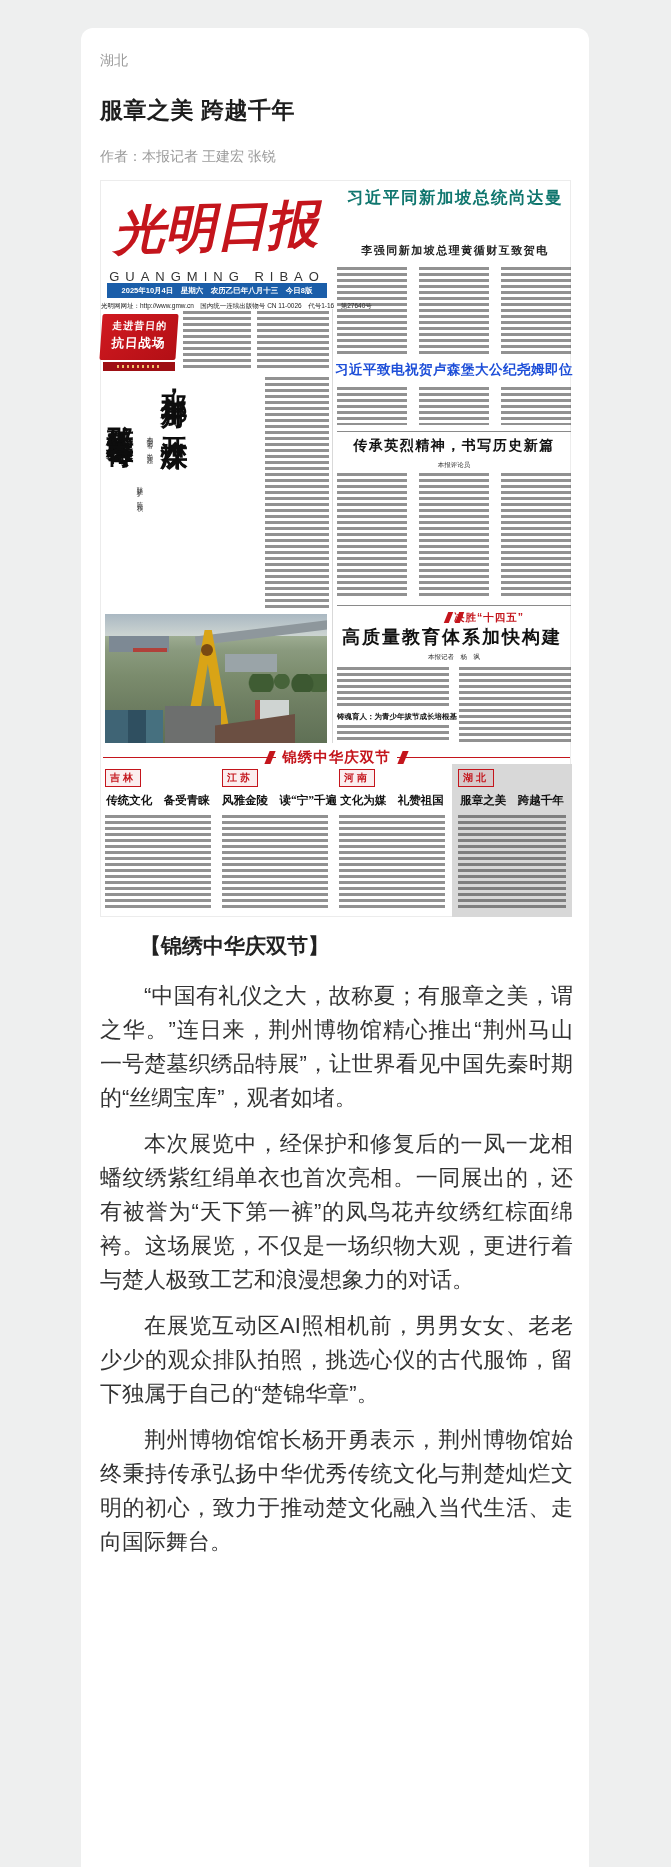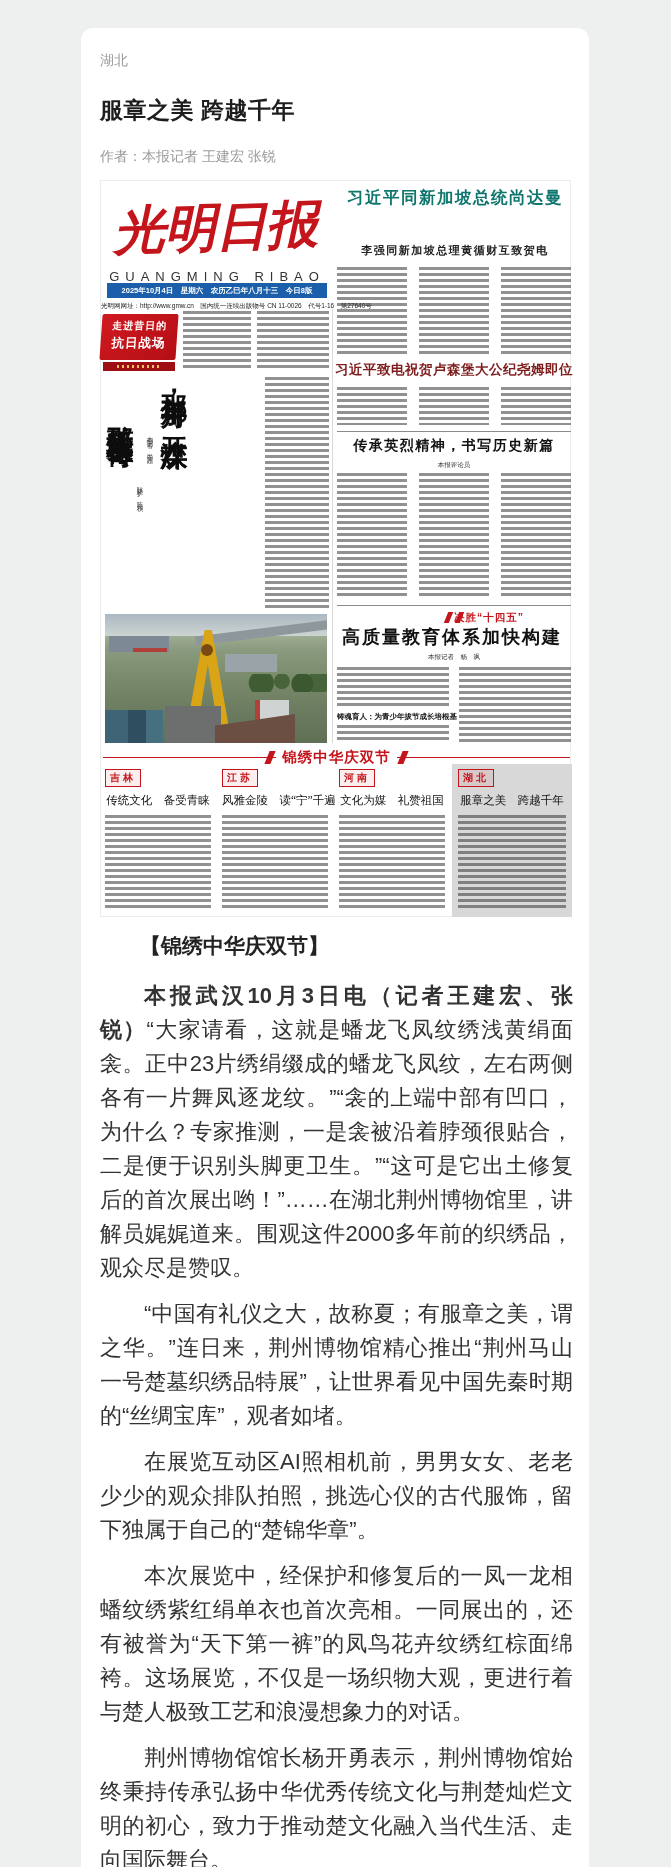--- a/index.html
+++ b/index.html
@@ -40,21 +40,21 @@
     font-size:7.5px;line-height:15px;text-align:center;white-space:nowrap;font-weight:bold;
   }
   .infoline{left:0;top:121px;width:232px;text-align:center;font-size:6.5px;color:#222;white-space:nowrap;}
   .vrule{left:231px;top:128px;width:1px;height:434px;background:#d9d9d9;}
   .hrule{height:1px;background:#8a8a8a;}
 
   .hl1{left:238px;top:6px;width:232px;text-align:center;font-weight:bold;color:#0f766e;
        font-size:16.5px;line-height:22px;letter-spacing:1.5px;white-space:nowrap;font-family:Liberation Serif, serif;}
   .hl1 .l2{position:static;display:block;}
   .sub1{left:238px;top:62px;width:232px;text-align:center;font-weight:bold;font-size:11px;color:#222;letter-spacing:1.5px;white-space:nowrap;}
-  .hl2{left:234px;top:180px;width:236px;text-align:left;font-weight:bold;font-size:13.5px;color:#7f1d1d;letter-spacing:.5px;white-space:nowrap;}
+  .hl2{left:234px;top:180px;width:236px;text-align:left;font-weight:bold;font-size:13.5px;color:#1d4ed8;letter-spacing:.5px;white-space:nowrap;}
   .hl3{left:236px;top:256px;width:234px;text-align:center;font-weight:bold;font-size:14px;color:#111;
        font-family:"Liberation Serif","DejaVu Serif",serif;letter-spacing:1.5px;white-space:nowrap;}
   .by{font-size:6.5px;color:#333;text-align:center;white-space:nowrap;}
 
   .tl{background-image:repeating-linear-gradient(180deg, rgba(45,45,45,.52) 0 3px, transparent 3px 6px);}
 
   
   .badge{
     left:0;top:133px;width:76px;height:46px;background:linear-gradient(135deg,#d01920,#b30f15);
     color:#fff;border-radius:2px;transform:skewX(-4deg);
@@ -79,21 +79,21 @@
   .banner-label .txt{position:static;display:inline-block;background:#fff;padding:0 6px;
     color:#c4151c;font-weight:bold;font-size:14.5px;letter-spacing:1px;line-height:20px;}
   .flag{position:static;display:inline-block;width:6px;height:13px;background:#c4151c;
     transform:skewX(-22deg);margin:0 3px;vertical-align:-2px;box-shadow:-9px 2px 0 -3px #c4151c;}
   .flag.r{box-shadow:9px -2px 0 -3px #c4151c;}
 
   
   .rc{top:586px;width:106px;height:149px;}
   .rc .lab{position:static;display:inline-block;border:1px solid #c4151c;color:#c4151c;
     background:rgba(196,21,28,.07);font-size:10px;letter-spacing:3px;padding:1px 4px;font-weight:bold;}
-  .rc .rt{position:static;display:block;margin-top:6px;text-align:center;font-weight:normal;
+  .rc .rt{position:static;display:block;margin-top:6px;text-align:center;font-weight:bold;
     font-family:"Liberation Serif","DejaVu Serif",serif;font-size:11.5px;color:#111;white-space:nowrap;letter-spacing:0;}
   .rc .body{position:static;display:block;margin-top:7px;height:96px;}
   .hlbg{left:351px;top:583px;width:120px;height:153px;background:#d8d8d8;}
 
   
   .sb{left:236px;top:430px;width:234px;text-align:center;color:#c4151c;font-weight:bold;font-size:10.5px;letter-spacing:1px;}
   .sb .flag{height:11px;width:5px;}
   .hl4{left:232px;top:444px;width:238px;text-align:center;font-weight:bold;color:#111;
     font-family:"Liberation Serif","DejaVu Serif",serif;font-size:18px;letter-spacing:2px;white-space:nowrap;}
   .subhead4{left:236px;top:531px;width:112px;text-align:center;font-weight:bold;font-size:7.5px;color:#111;white-space:nowrap;}
@@ -203,19 +203,18 @@
     </div>
     <div class="rc" style="left:357px;width:108px;">
       <span class="lab">湖北</span>
       <span class="rt">服章之美　跨越千年</span>
       <span class="body tl"></span>
     </div>
   </div>
 
   <div class="section-tag">【锦绣中华庆双节】</div>
 
-  <p class="para"><span class="lead">本报武汉10月3日电（记者王建宏、张锐）</span><span>“大家请看，这就是蟠龙飞凤纹绣浅黄绢面衾。正中23片绣绢缀成的蟠龙飞凤纹，左右两侧各有一片舞凤逐龙纹。”“衾的上端中部有凹口，为什么？专家推测，一是衾被沿着脖颈很贴合，二是便于识别头脚更卫生。”“这可是它出土修复后的首次展出哟！”……在湖北荆州博物馆里，讲解员娓娓道来。围观这件2000多年前的织绣品，观众尽是赞叹。</span></p>
   <p class="para">“中国有礼仪之大，故称夏；有服章之美，谓之华。”连日来，荆州博物馆精心推出“荆州马山一号楚墓织绣品特展”，让世界看见中国先秦时期的“丝绸宝库”，观者如堵。</p>
+  <p class="para">本次展览中，经保护和修复后的一凤一龙相蟠纹绣紫红绢单衣也首次亮相。一同展出的，还有被誉为“天下第一裤”的凤鸟花卉纹绣红棕面绵袴。这场展览，不仅是一场织物大观，更进行着与楚人极致工艺和浪漫想象力的对话。</p>
   <p class="para">在展览互动区AI照相机前，男男女女、老老少少的观众排队拍照，挑选心仪的古代服饰，留下独属于自己的“楚锦华章”。</p>
-  <p class="para">本次展览中，经保护和修复后的一凤一龙相蟠纹绣紫红绢单衣也首次亮相。一同展出的，还有被誉为“天下第一裤”的凤鸟花卉纹绣红棕面绵袴。这场展览，不仅是一场织物大观，更进行着与楚人极致工艺和浪漫想象力的对话。</p>
   <p class="para">荆州博物馆馆长杨开勇表示，荆州博物馆始终秉持传承弘扬中华优秀传统文化与荆楚灿烂文明的初心，致力于推动楚文化融入当代生活、走向国际舞台。</p>
 
 </div>
 
 </body></html>

